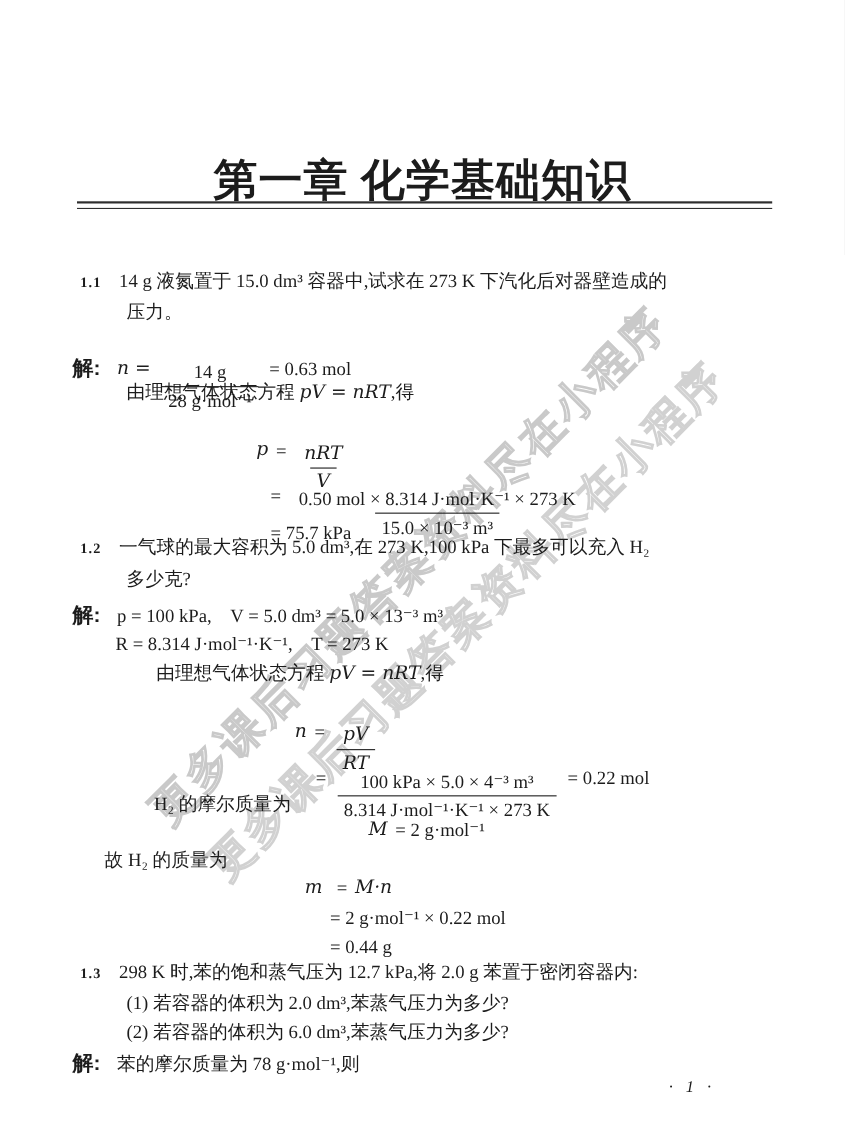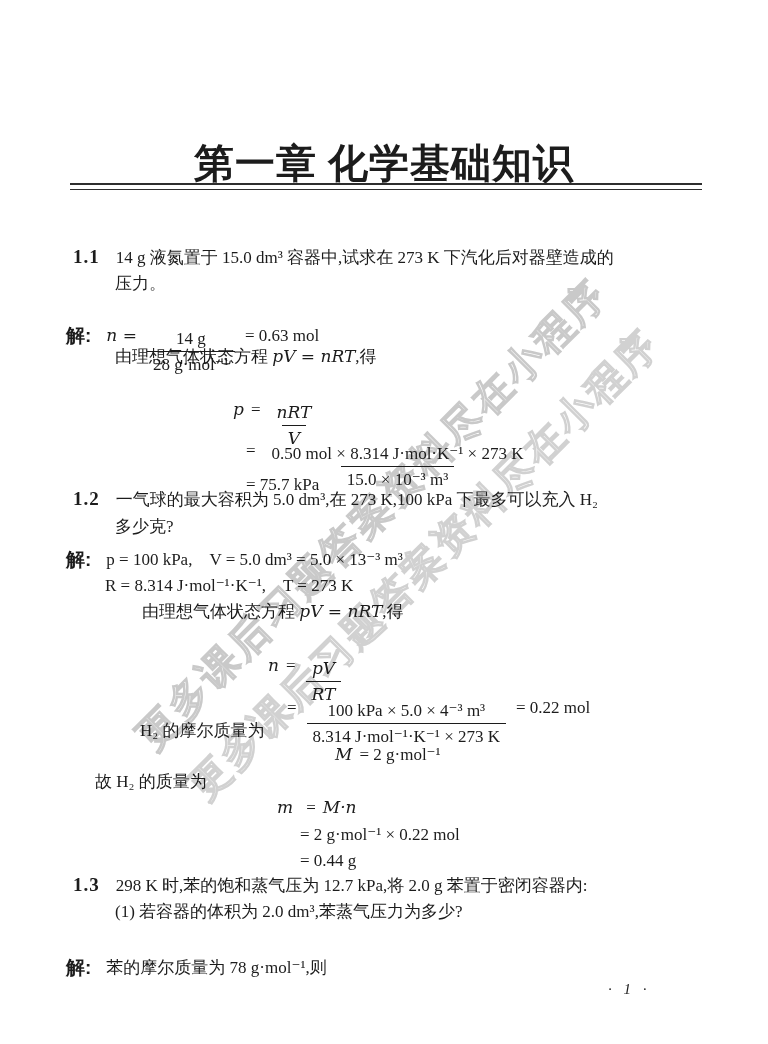--- a/index.html
+++ b/index.html
@@ -25,21 +25,21 @@
     position:absolute; top:136px; left:0; width:100%;
     margin:0; text-align:center;
     font-size:40px; font-weight:bold; letter-spacing:1px;
   }
   .rule {
     position:absolute; top:183px; left:70px; width:632px; height:4px;
     border-top:2px solid #2e2e2e; border-bottom:1px solid #2e2e2e;
   }
   .line { position:absolute; font-size:17px; line-height:1.25; white-space:pre; }
   .eq   { display:flex; align-items:center; gap:7px; }
-  .pnum { font-weight:bold; font-size:19px; margin-right:16px; letter-spacing:1px; }
+  .pnum { font-weight:bold; font-size:13px; margin-right:16px; letter-spacing:1px; }
   .jie  { font-weight:900; font-size:19px; margin-right:8px;
           font-family:"Liberation Sans","DejaVu Sans",sans-serif; }
   .var  { font-style:italic; font-family:"DejaVu Serif",serif; }
   .frac { display:inline-flex; flex-direction:column; align-items:center;
           text-align:center; vertical-align:middle; margin:0 3px; }
   .frac .num { display:block; padding:0 6px 2px;margin-top:32px; }
   .frac .den { display:block; border-top:1px solid #1c1c1c; padding:2px 6px 0; }
   .pagenum { font-style:italic; font-size:15px; letter-spacing:4px; }
 </style>
 </head>
@@ -119,20 +119,21 @@
     <div class="line eq" style="top:797px;left:277px;">
       <span class="var">m</span>
       <span style="margin-left:6px;">=</span>
       <span class="var">M·n</span>
     </div>
     <div class="line" style="top:824px;left:300px;"><span>= 2 g·mol⁻¹ × 0.22 mol</span></div>
     <div class="line" style="top:850px;left:300px;"><span>= 0.44 g</span></div>
 
     <div class="line" style="top:873px;left:73px;"><span class="pnum">1.3</span><span>298 K 时,苯的饱和蒸气压为 12.7 kPa,将 2.0 g 苯置于密闭容器内:</span></div>
     <div class="line" style="top:901px;left:115px;"><span>(1) 若容器的体积为 2.0 dm³,苯蒸气压力为多少?</span></div>
+    <div class="line" style="top:928px;left:115px;"><span>(2) 若容器的体积为 6.0 dm³,苯蒸气压力为多少?</span></div>
 
     <div class="line eq" style="top:956px;left:66px;">
       <span class="jie">解:</span>
       <span>苯的摩尔质量为 78 g·mol⁻¹,则</span>
     </div>
 
     <div class="line pagenum" style="top:980px;left:608px;"><span>· 1 ·</span></div>
 
   </div>
 </div>

